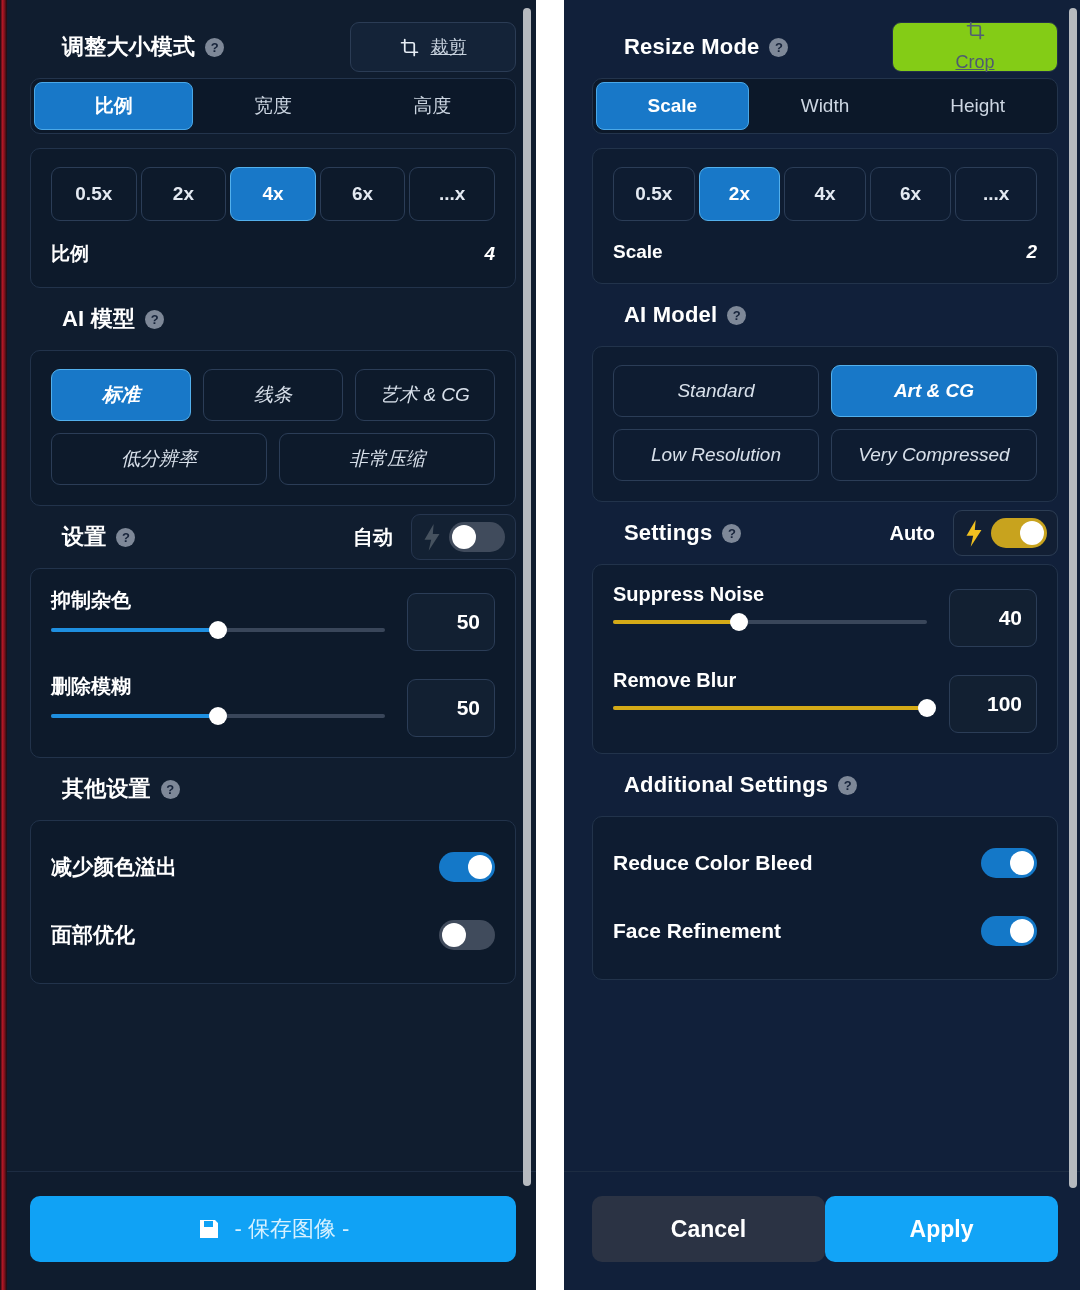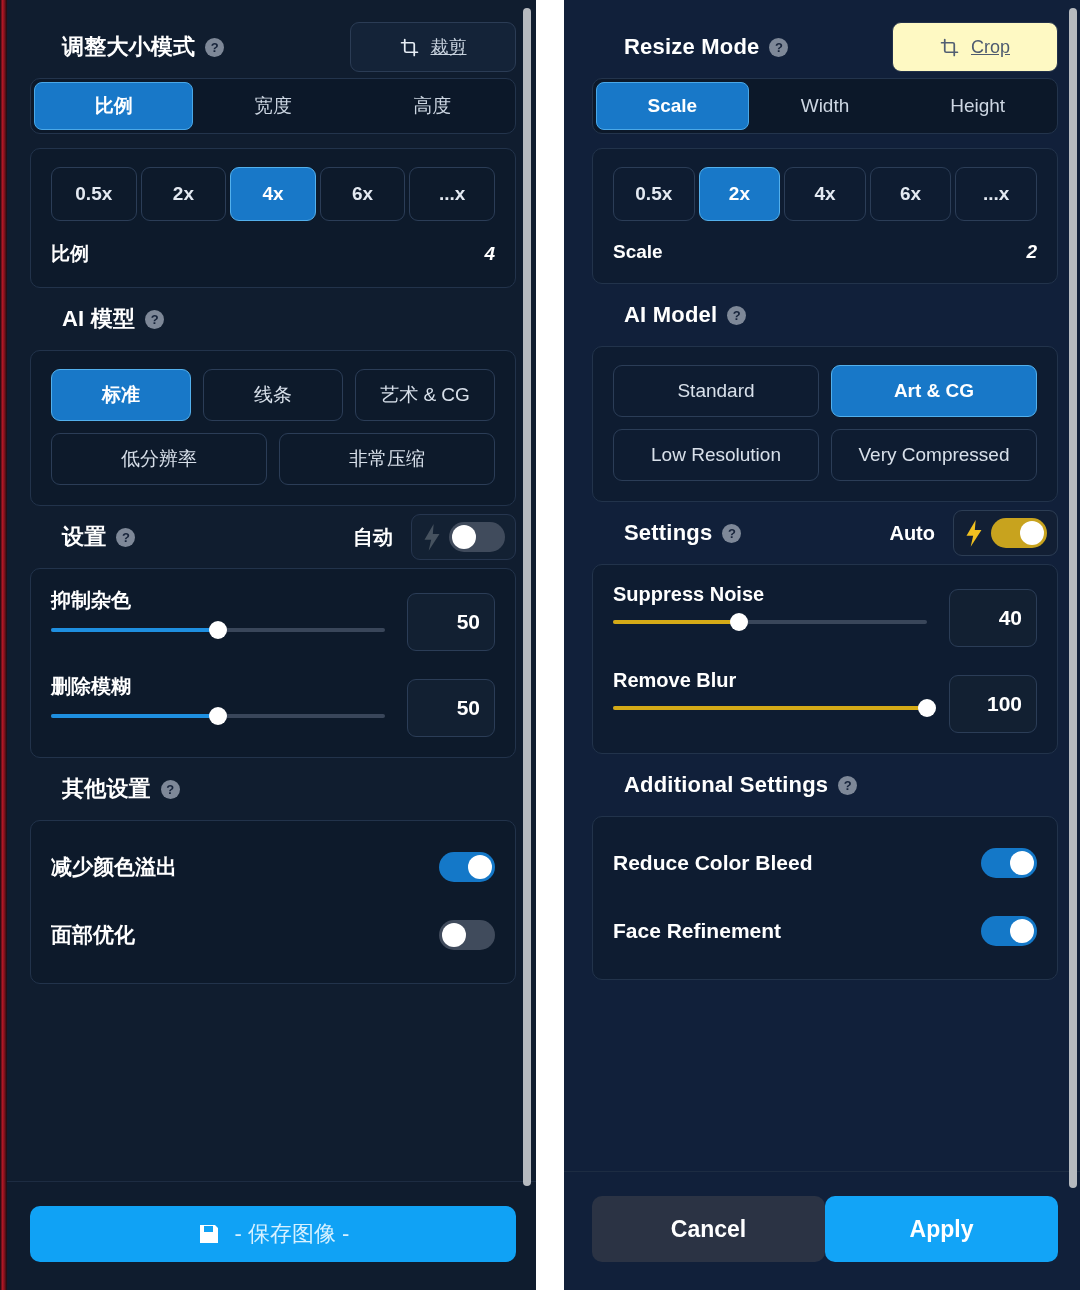--- a/index.html
+++ b/index.html
@@ -87,21 +87,21 @@
     gap: 12px;
     width: 166px;
     height: 50px;
     border: 1px solid #2b3c55;
     border-radius: 9px;
     background: #142338;
     color: #c8d2de;
     font-size: 18px;
     text-decoration: underline;
   }
-  .crop-btn.disabled { color: #4e5b70; background:#fef9c3; border-color:#22314a; }
+  .crop-btn.disabled { color: #4e5b70; background:#84cc16; border-color:#22314a;flex-direction:column; }
   .crop-icon { width: 19px; height: 19px; flex: none; }
   .crop-icon svg { display:block; }
 
   
   .segmented {
     display: flex;
     height: 56px;
     border: 1px solid #23344c;
     border-radius: 10px;
     background: #0c1829;
@@ -161,21 +161,21 @@
   .kv-row {
     display: flex;
     align-items: center;
     justify-content: space-between;
     margin-top: 20px;
   }
   .kv-key { color: #ffffff; font-size: 19px; font-weight: bold; }
   .kv-val { color: #ffffff; font-size: 19px; font-weight: bold; font-style: italic; }
 
   
-  .model-row { display: flex; gap: 12px; }
+  .model-row { display: flex; gap: 12px; font-style: italic; }
   .model-row + .model-row { margin-top: 12px; }
   .model-btn {
     flex: 1 1 0;
     height: 52px;
     display: flex;
     align-items: center;
     justify-content: center;
     border: 1px solid #2b3d57;
     border-radius: 9px;
     color: #d8e0ea;
@@ -285,21 +285,21 @@
   .footer {
     flex: none;
     border-top: 1px solid #1d2c42;
     padding: 24px 20px 28px 30px;
     background: #0f1c2e;
   }
   .panel.right .footer { background:#11203a; padding: 24px 22px 28px 28px; }
 
   .save-btn {
     width: 100%;
-    height: 56px;
+    height: 66px;
     border-radius: 10px;
     background: #10a2f5;
     color: #d6f1ff;
     font-size: 22px;
     display: flex;
     align-items: center;
     justify-content: center;
     gap: 14px;
   }
   .save-icon { width: 24px; height: 24px; flex: none; }

